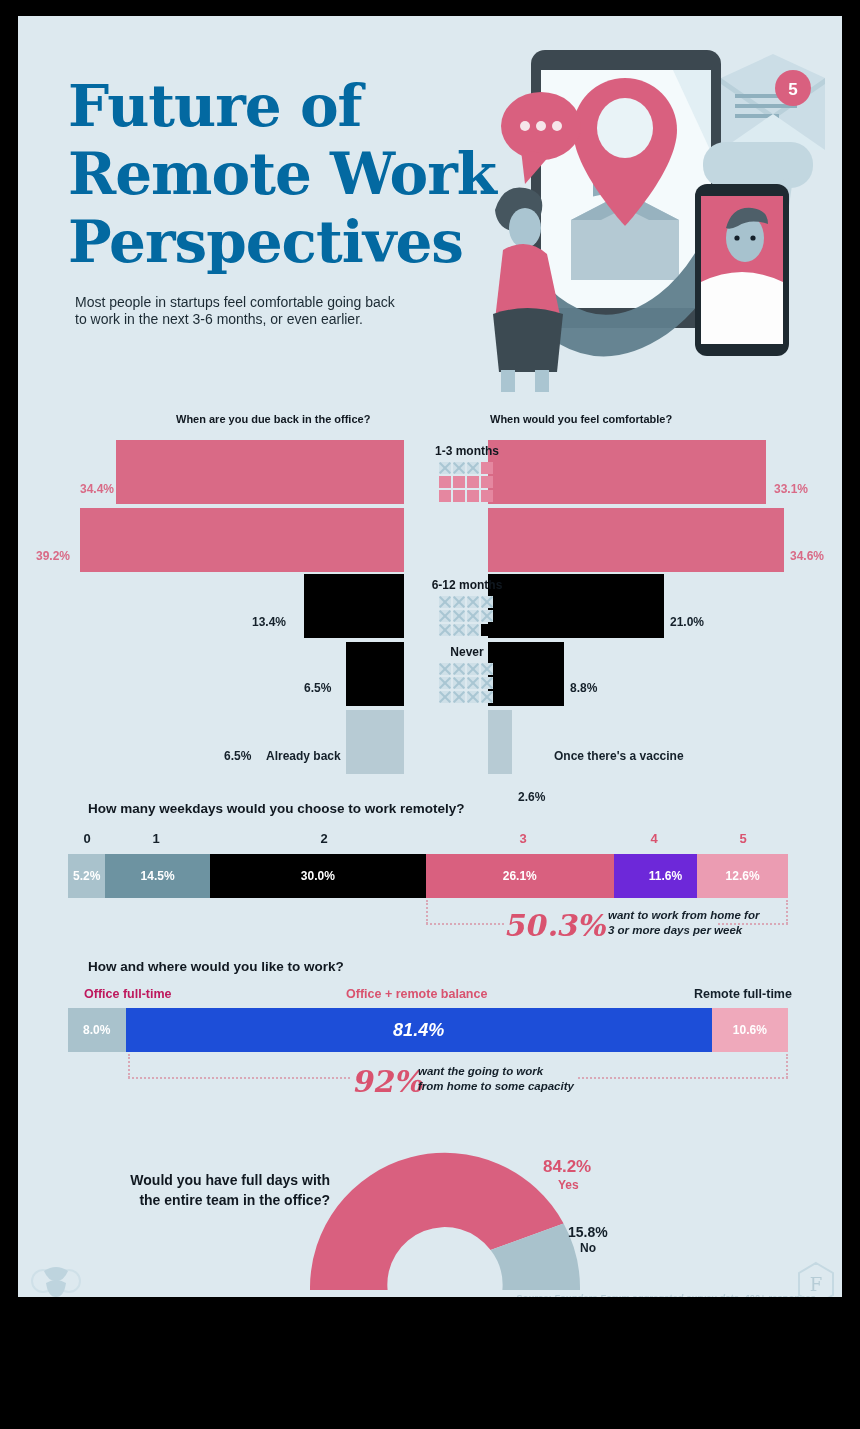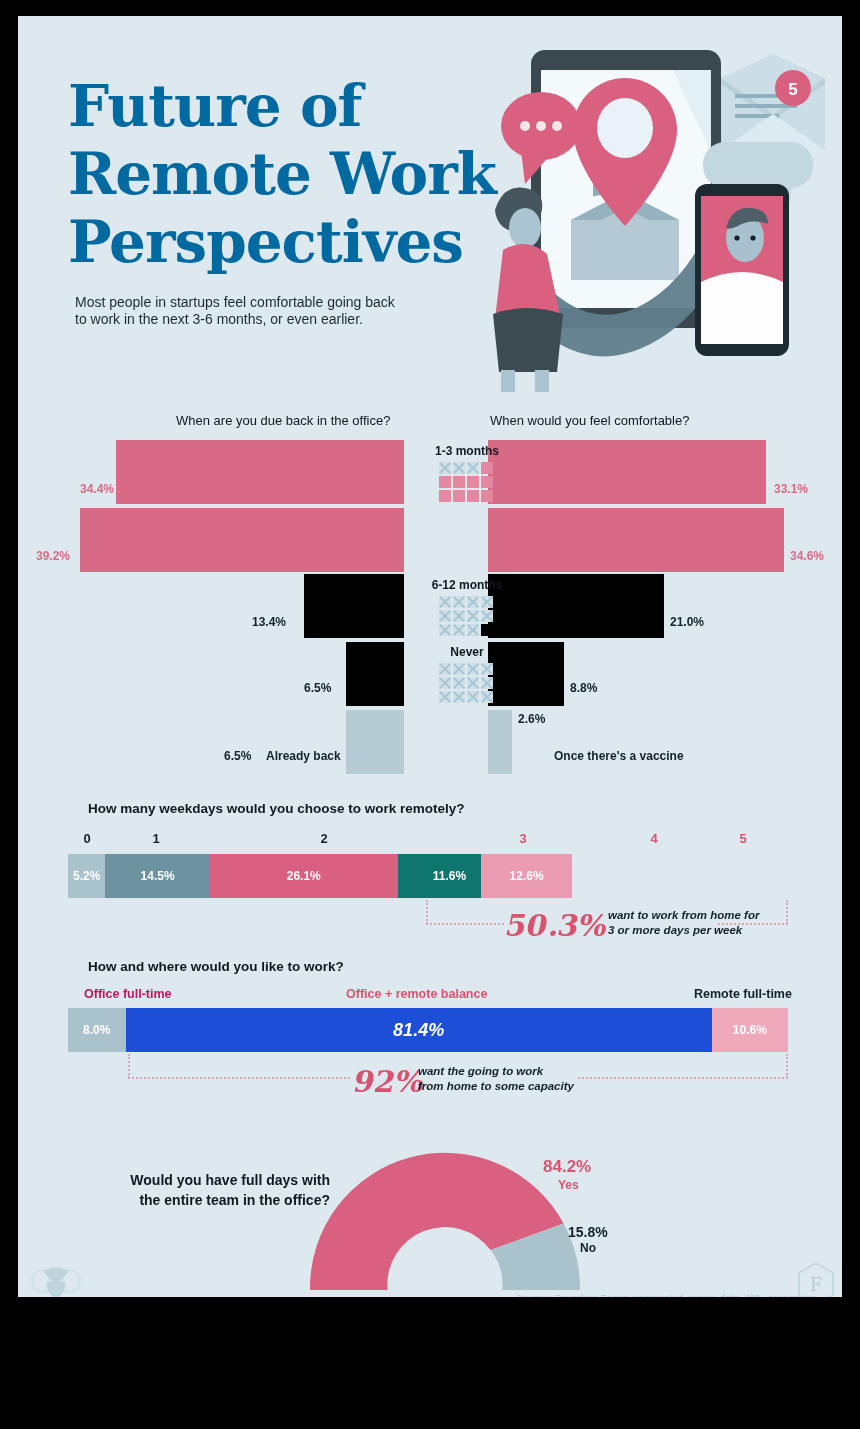--- a/index.html
+++ b/index.html
@@ -32,21 +32,21 @@
     position: absolute; left: 50px; top: 278px;
     font-size: 14px; line-height: 17px; font-weight: 400;
     color: #1b2a33; width: 330px; margin-left: 7px;
   }
 
   
   .illus { position: absolute; left: 455px; top: 16px; width: 365px; height: 360px; }
 
   
   .bf-title {
-    position: absolute; font-size: 13px; font-weight: 400; color: #101820;
+    position: absolute; font-size: 11px; font-weight: 700; color: #101820;
     white-space: nowrap;
   }
   .bf-title.left  { left: 158px; top: 397px; }
   .bf-title.right { left: 472px; top: 397px; }
   .bar { position: absolute; }
   .bar.pink  { background: #d96a86; }
   .bar.black { background: #000000; }
   .bar.grey  { background: #b7cbd4; }
 
   .vlabel {
@@ -305,43 +305,46 @@
           <i class="cell x"></i>
         </div>
     </div>
   </div>
 
   <div class="bar grey" style="left:328px; top:694px; width:58px; height:64px;"></div>
   <div class="vlabel darktxt" style="left:206px; top:733px;">6.5%</div>
   <div class="vlabel darktxt" style="left:248px; top:733px;">Already back</div>
 
   <div class="bar grey" style="left:470px; top:694px; width:24px; height:64px;"></div>
-  <div class="vlabel darktxt" style="left:500px; top:696px;">2.6%</div>
+  <div class="vlabel darktxt" style="left:500px; top:774px;">2.6%</div>
   <div class="vlabel darktxt" style="left:536px; top:733px;">Once there's a vaccine</div>
 
   <div class="sec-h" style="left:50px; top:785px;">How many weekdays would you choose to work remotely?</div>
 
   <div class="axis-lab" style="left:50px;  top:815px; width:38px; color:#14202a;">0</div>
   <div class="axis-lab" style="left:116px; top:815px; width:44px; color:#14202a;">1</div>
   <div class="axis-lab" style="left:230px; top:815px; width:152px; color:#14202a;">2</div>
   <div class="axis-lab" style="left:412px; top:815px; width:186px; color:#d9536f;">3</div>
   <div class="axis-lab" style="left:596px; top:815px; width:80px; color:#d9536f;">4</div>
   <div class="axis-lab" style="left:682px; top:815px; width:86px; color:#d9536f;">5</div>
 
   <div class="stack" style="left:50px; top:838px; width:720px;">
     <div class="seg" style="width:5.2%; background:#a9c2cc;">
       <span>5.2%</span>
     </div>
     <div class="seg" style="width:14.5%; background:#6d93a1;">
       <span>14.5%</span>
     </div>
+    <div class="seg" style="width:30%; background:#000000;">
+      <span>30.0%</span>
+    </div>
     <div class="seg" style="width:26.1%; background:#d9607f;">
       <span>26.1%</span>
     </div>
-    <div class="seg" style="width:11.6%; background:#0f766e;padding-left:20px;">
+    <div class="seg" style="width:11.6%; background:#6d28d9;padding-left:20px;">
       <span>11.6%</span>
     </div>
     <div class="seg" style="width:12.6%; background:#eb9cb2;">
       <span>12.6%</span>
     </div>
   </div>
 
   <div class="dottick" style="left:408px; top:884px; height:24px;"></div>
   <div class="dottick" style="left:768px; top:884px; height:24px;"></div>
   <div class="dotline" style="left:408px; top:907px; width:78px;"></div>

